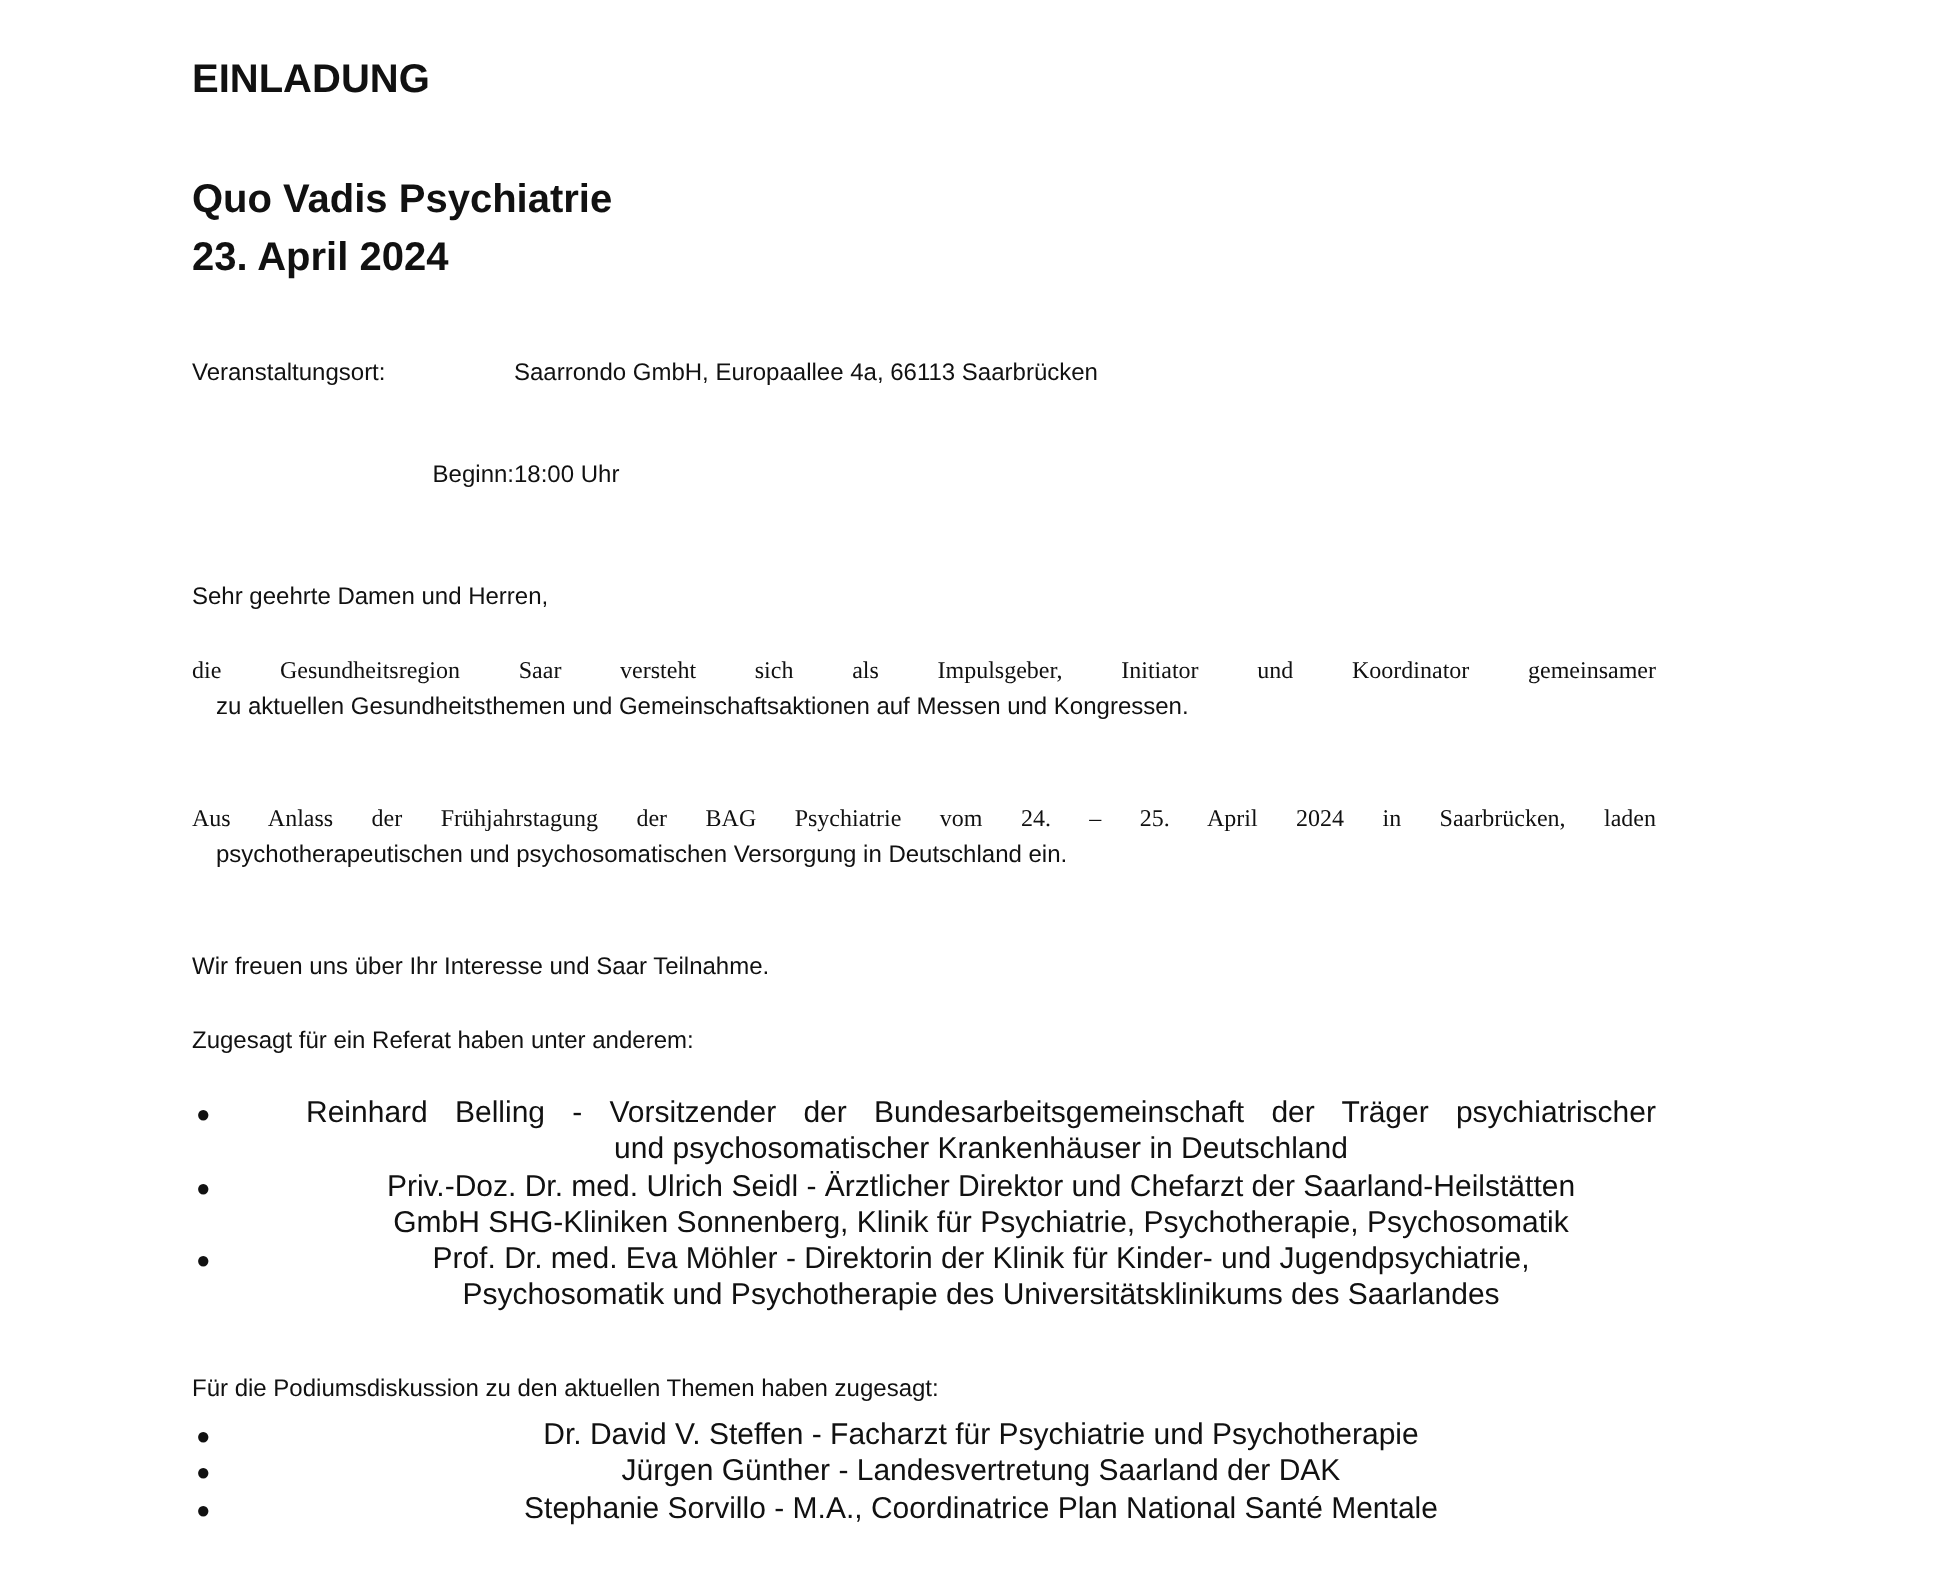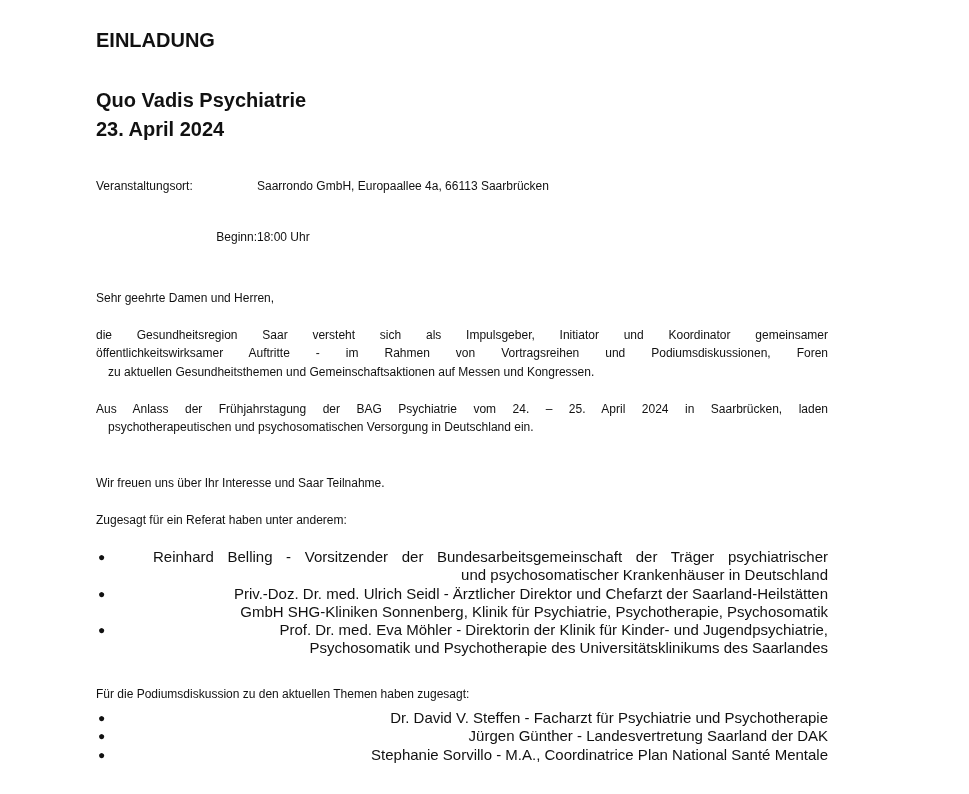--- a/index.html
+++ b/index.html
@@ -53,20 +53,21 @@
     width: 732px;
     font-size: 12px;
     line-height: 18.3px;
     text-align: justify;
   }
   .para.left { text-align: left; white-space: nowrap; }
   .para .jl {
     display: block;
     text-align: justify;
     text-align-last: justify;
+    font-family: Liberation Serif, serif;
   }
   .para .ll {
     display: block;
     text-align: left;
     margin-left: 12px;
   }
   #p-greet { top: 289px; }
   #p-intro { top: 326px; }
   #p-anlass { top: 400px; }
   #p-freuen { top: 474px; }
@@ -92,21 +93,21 @@
     top: 0;
     font-size: 12px;
   }
   .list .jl {
     display: block;
     text-align: justify;
     text-align-last: justify;
   }
   .list .ll {
     display: block;
-    text-align: right;
+    text-align: center;
     white-space: nowrap;
   }
   #list-ref { top: 548px; }
   #p-podium { top: 685px; }
   #list-pod { top: 709px; }
   b { font-weight: normal; }
 </style>
 </head>
 <body>
 
@@ -120,21 +121,20 @@
     <span class="lbl">Veranstaltungsort:</span><span>Saarrondo GmbH, Europaallee 4a, 66113 Saarbrücken</span>
   </div>
   <div id="row-beginn" class="info-row">
     <span class="lbl">Beginn:</span><span>18:00 Uhr</span>
   </div>
 
   <div id="p-greet" class="para left">Sehr geehrte Damen und Herren,</div>
 
   <div id="p-intro" class="para">
     <span class="jl">die Gesundheitsregion Saar versteht sich als Impulsgeber, Initiator und Koordinator gemeinsamer</span>
-    <span class="jl">öffentlichkeitswirksamer Auftritte - im Rahmen von Vortragsreihen und Podiumsdiskussionen, Foren</span>
     <span class="ll">zu aktuellen Gesundheitsthemen und Gemeinschaftsaktionen auf Messen und Kongressen.</span>
   </div>
 
   <div id="p-anlass" class="para">
     <span class="jl">Aus Anlass der Frühjahrstagung der BAG Psychiatrie vom 24. – 25. April 2024 in Saarbrücken, laden</span>
     <span class="ll">psychotherapeutischen und psychosomatischen Versorgung in Deutschland ein.</span>
   </div>
 
   <div id="p-freuen" class="para left">Wir freuen uns über Ihr Interesse und Saar Teilnahme.</div>
   <div id="p-zugesagt" class="para left">Zugesagt für ein Referat haben unter anderem:</div>

